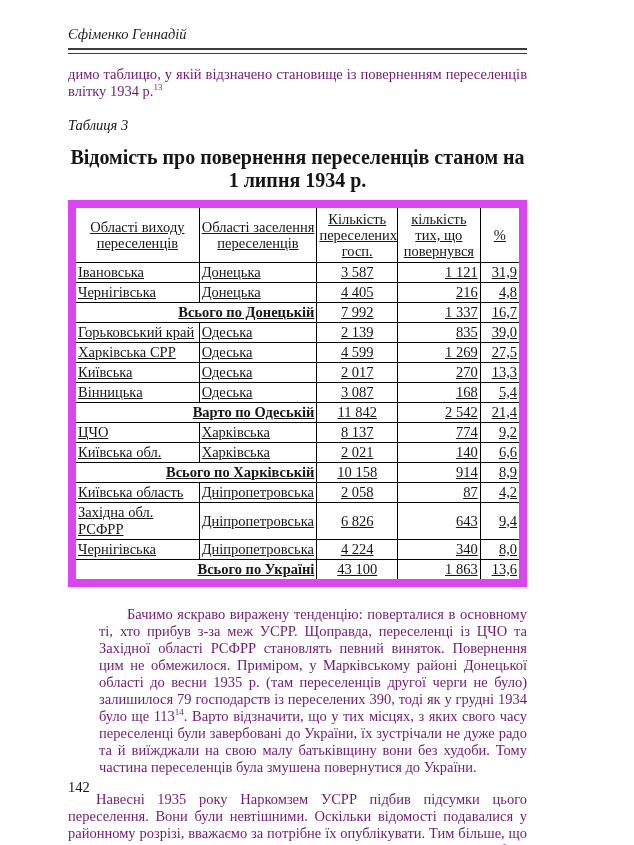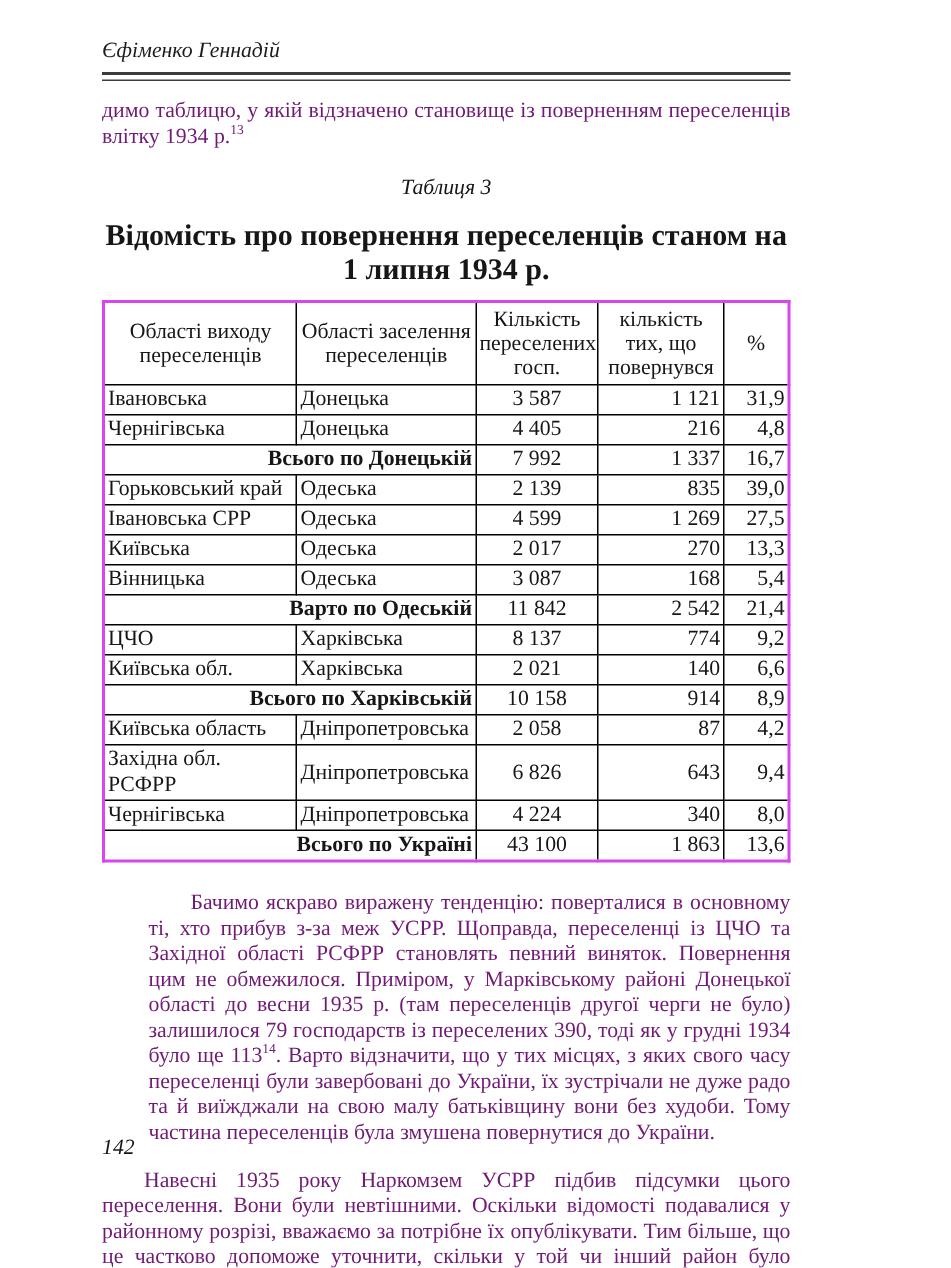--- a/index.html
+++ b/index.html
@@ -49,37 +49,38 @@
   sup.fn {
     font-size: 9px;
     line-height: 0;
     vertical-align: super;
   }
 
   .table-label {
     margin-top: 17px;
     font-style: italic;
     font-size: 14.5px;
-    text-align: center;
+    text-align: left;
   }
 
   .table-title {
     margin-top: 12px;
     font-weight: bold;
     font-size: 20px;
     text-align: center;
   }
 
   table.migration-table {
     margin-top: 8px;
     width: 100%;
     border-collapse: collapse;
-    border: 2px solid #d946ef;
+    border: 8px solid #d946ef;
     font-size: 14.5px;
     table-layout: fixed;
+    text-decoration: underline;
   }
   .migration-table th,
   .migration-table td {
     border: 1px solid #000;
     vertical-align: middle;
     line-height: 17px;
     padding: 1px 2px;
     overflow: hidden;
   }
   .migration-table thead th {
@@ -93,22 +94,21 @@
   .cell-returned { text-align: right; padding-right: 13px; }
   .cell-percent { text-align: right; padding-right: 10px; }
   .total-label { font-weight: bold; text-align: right; }
 
   .after-table { margin-top: 19px; margin-left: 31px; }
   .indent { text-indent: 28px; }
 
   .page-number {
     position: absolute;
     left: 68px;
-    top: 757px;
-    font-style: italic;
+    top: 779px;
     font-size: 14.5px;
   }
 </style>
 </head>
 <body>
 
 <div class="page">
   <div class="content">
 
     <div class="running-header">Єфіменко Геннадій</div>
@@ -159,21 +159,21 @@
           <td class="cell-percent">16,7</td>
         </tr>
         <tr>
           <td class="cell-origin">Горьковський край</td>
           <td class="cell-destination">Одеська</td>
           <td class="cell-households">2 139</td>
           <td class="cell-returned">835</td>
           <td class="cell-percent">39,0</td>
         </tr>
         <tr>
-          <td class="cell-origin">Івановська СРР</td>
+          <td class="cell-origin">Харківська СРР</td>
           <td class="cell-destination">Одеська</td>
           <td class="cell-households">4 599</td>
           <td class="cell-returned">1 269</td>
           <td class="cell-percent">27,5</td>
         </tr>
         <tr>
           <td class="cell-origin">Київська</td>
           <td class="cell-destination">Одеська</td>
           <td class="cell-households">2 017</td>
           <td class="cell-returned">270</td>

